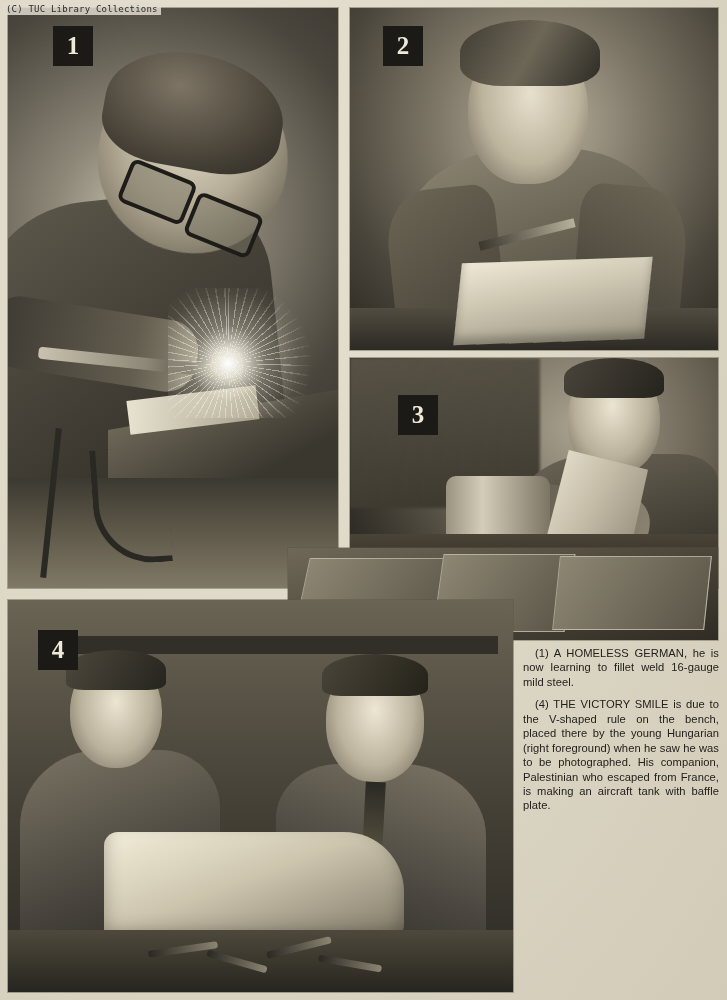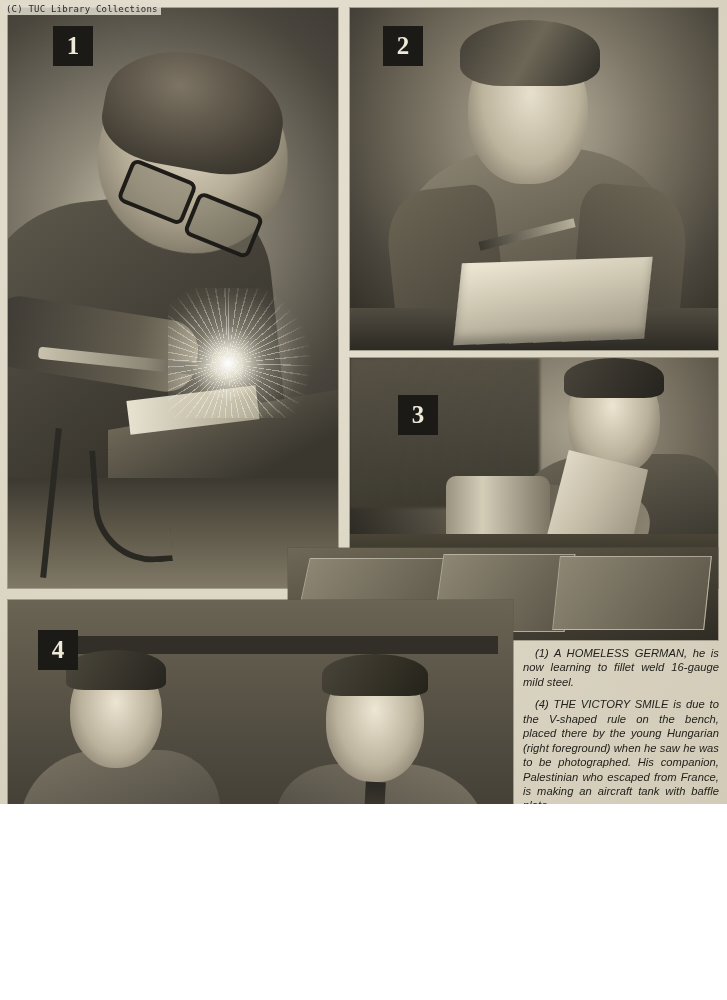--- a/index.html
+++ b/index.html
@@ -6,21 +6,21 @@
     margin: 0;
     padding: 0;
     background: #ffffff;
   }
   body {
     font-family: "Liberation Sans", sans-serif;
   }
   #page {
     position: relative;
     width: 727px;
-    height: 804px;
+    height: 1000px;
     background: #d8d2c2;
     overflow: hidden;
   }
   
   .watermark {
     position: absolute;
     top: 3px;
     left: 3px;
     z-index: 50;
     font-family: "DejaVu Sans Mono", monospace;
@@ -349,21 +349,20 @@
     text-align: center;
     font-weight: bold;
   }
   #caption p {
     margin: 0 0 8px 0;
     font-size: 11.2px;
     line-height: 1.29;
     text-align: justify;
     text-indent: 12px;
     letter-spacing: 0.05px;
-    font-style: italic;
   }
   #caption p:last-child { margin-bottom: 0; }
 </style>
 </head>
 <body>
 
 <div id="page">
   <div class="paper"></div>
 
   <div class="watermark">(C) TUC Library Collections</div>

